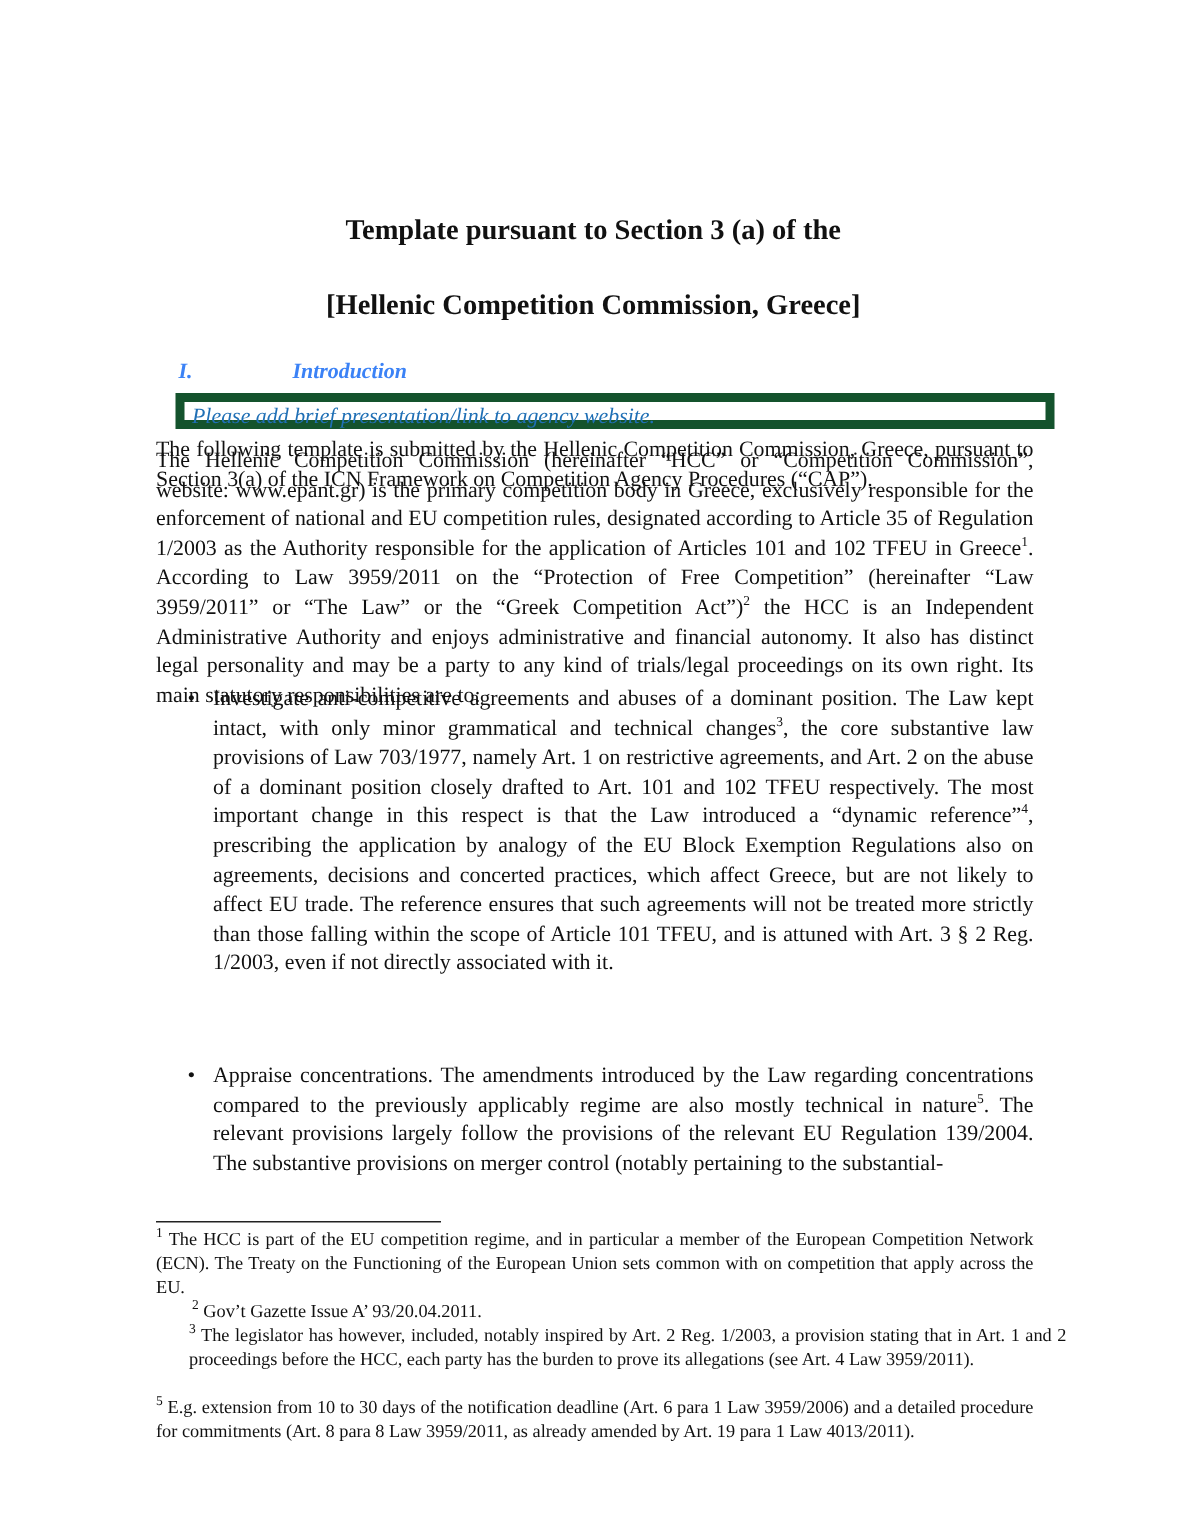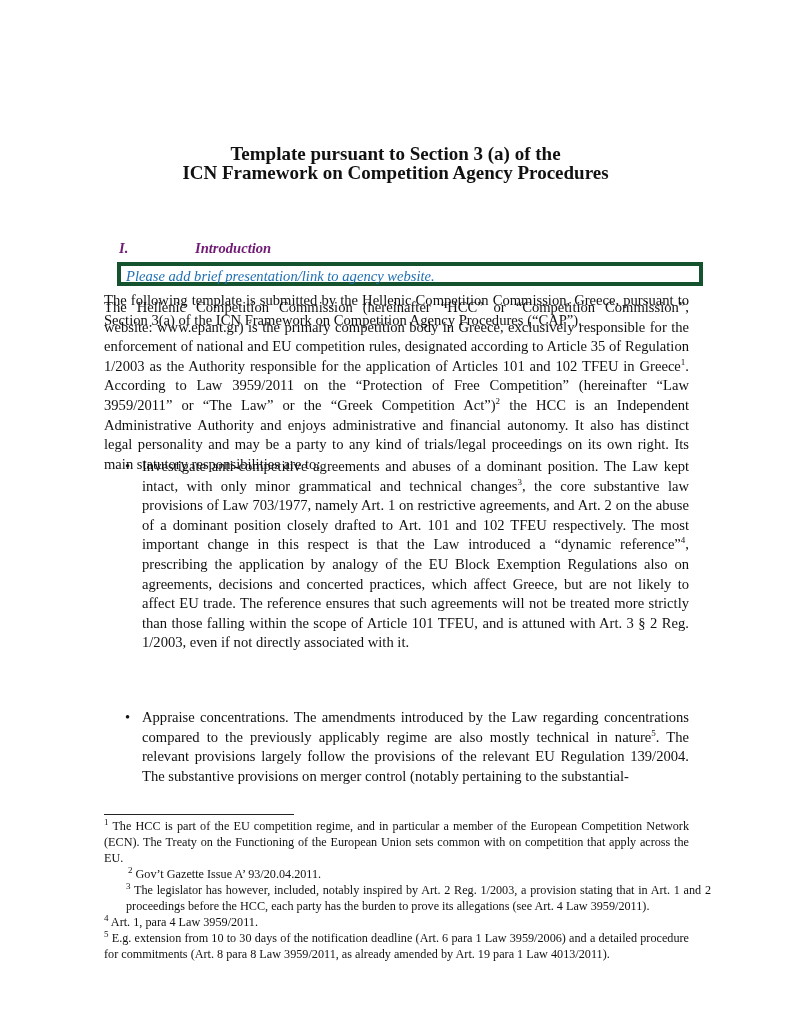--- a/index.html
+++ b/index.html
@@ -8,24 +8,24 @@
   .page { position: absolute; left: 0; top: 0; width: 791px; height: 1024px; }
   .title { position: absolute; left: 0; width: 791px; text-align: center;
            font-weight: bold; font-size: 19px; line-height: 19px; }
   .t1 { top: 144px; }
   .t2 { top: 163px; }
   .t3 { top: 194px; }
   .para { position: absolute; left: 104px; width: 585px; font-size: 14.6px;
           line-height: 19.6px; text-align: justify; }
   .intro { top: 244px; margin-top: 47px; }
   .heading { position: absolute; top: 240px; left: 119px; font-size: 14.6px;
-             font-weight: bold; font-style: italic; color: #701a75; }
+             font-weight: bold; font-style: italic; color: #3b82f6; }
   .heading .num { display: inline-block; width: 76px; }
   .box { position: absolute; top: 262px; left: 117px; width: 586px; height: 24px;
-         border: 4px solid #14532d; box-sizing: border-box; }
+         border: 6px solid #14532d; box-sizing: border-box; }
   .box span { position: absolute; left: 5px; top: 2px; font-style: italic;
               color: #1f6fb5; font-size: 14.6px; }
   .body1 { top: 298px; }
   .bullet { position: absolute; left: 142px; width: 547px; font-size: 14.6px;
             line-height: 19.6px; text-align: justify; }
   .b1 { top: 457px; }
   .b2 { top: 708px; }
   .dot { position: absolute; left: -17px; top: 0; }
   sup { font-size: 9px; line-height: 0; vertical-align: super; }
   .rule { position: absolute; left: 104px; top: 814px; width: 190px; height: 1px; background: #222; }
@@ -35,21 +35,21 @@
   .fn2 { top: 866px; margin-left: 24px; }
   .fn3 { top: 882px; margin-left: 22px; }
   .fn4 { top: 914px; }
   .fn5 { top: 930px; }
 </style>
 </head>
 <body>
 
 <div class="page">
   <div class="title t1">Template pursuant to Section 3 (a) of the</div>
-  <div class="title t2">ICN Framework on Competition Agency Procedures</div>
+  <div class="title t3">[Hellenic Competition Commission, Greece]</div>
 
   <div class="para intro">The following template is submitted by the Hellenic Competition Commission, Greece, pursuant to Section 3(a) of the ICN Framework on Competition Agency Procedures (“CAP”).</div>
 
   <div class="heading">
     <span class="num">I.</span><span>Introduction</span>
   </div>
 
   <div class="box">
     <span>Please add brief presentation/link to agency website.</span>
   </div>
@@ -64,15 +64,14 @@
   <div class="bullet b2">
     <span class="dot">•</span>
     <span>Appraise concentrations. The amendments introduced by the Law regarding concentrations compared to the previously applicably regime are also mostly technical in nature</span><sup>5</sup><span>. The relevant provisions largely follow the provisions of the relevant EU Regulation 139/2004. The substantive provisions on merger control (notably pertaining to the substantial-</span>
   </div>
 
   <div class="rule"></div>
 
   <div class="fn fn1"><sup>1</sup><span> The HCC is part of the EU competition regime, and in particular a member of the European Competition Network (ECN). The Treaty on the Functioning of the European Union sets common with on competition that apply across the EU.</span></div>
   <div class="fn fn2"><sup>2</sup><span> Gov’t Gazette Issue A’ 93/20.04.2011.</span></div>
   <div class="fn fn3"><sup>3</sup><span> The legislator has however, included, notably inspired by Art. 2 Reg. 1/2003, a provision stating that in Art. 1 and 2 proceedings before the HCC, each party has the burden to prove its allegations (see Art. 4 Law 3959/2011).</span></div>
-  <div class="fn fn4"><sup>4</sup><span> Art. 1, para 4 Law 3959/2011.</span></div>
   <div class="fn fn5"><sup>5</sup><span> E.g. extension from 10 to 30 days of the notification deadline (Art. 6 para 1 Law 3959/2006) and a detailed procedure for commitments (Art. 8 para 8 Law 3959/2011, as already amended by Art. 19 para 1 Law 4013/2011).</span></div>
 </div>
 
 </body></html>

